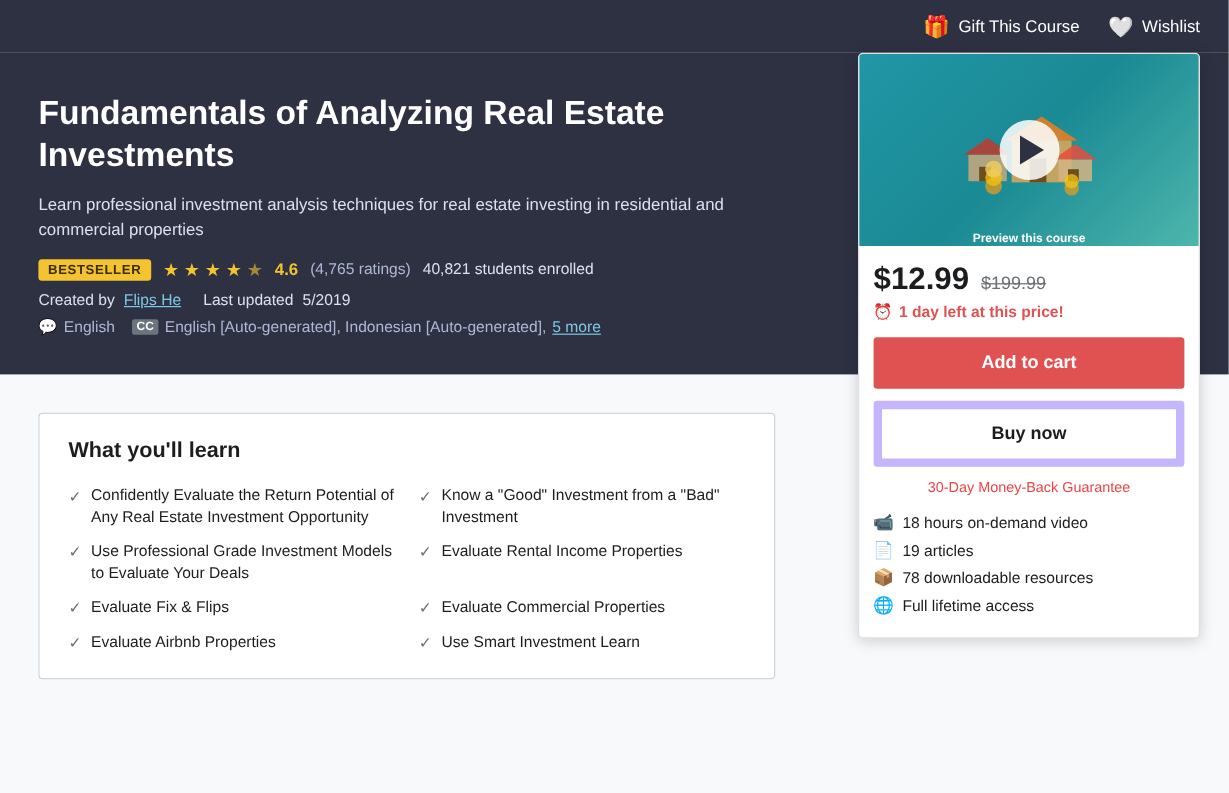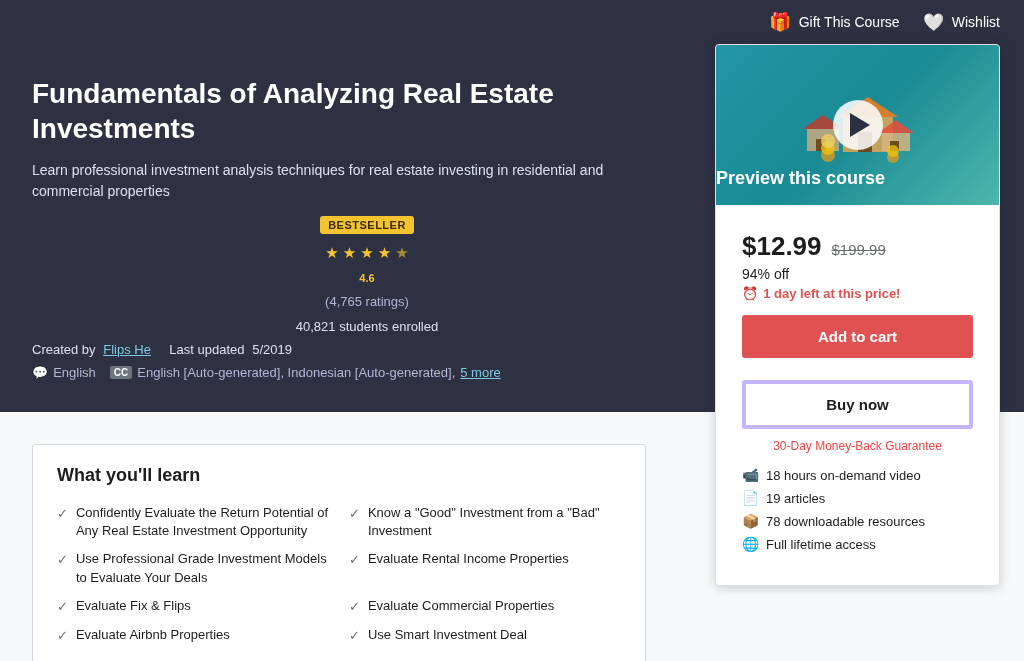--- a/index.html
+++ b/index.html
@@ -46,43 +46,41 @@
     }
     .course-subtitle {
       font-size: 14px;
       color: #dde0ec;
       margin-bottom: 14px;
       line-height: 1.5;
       max-width: 600px;
     }
     .badges-row {
       display: flex;
-      align-items: center;
       gap: 10px;
       margin-bottom: 8px;
       flex-wrap: wrap;
-      flex-direction: column;
     }
     .bestseller-badge {
       background: #f4c430;
       color: #3d2c00;
       font-size: 11px;
       font-weight: 700;
       padding: 3px 8px;
       border-radius: 3px;
       text-transform: uppercase;
       letter-spacing: 0.5px;
     }
     .stars-row {
       display: flex;
       align-items: center;
       gap: 4px;
     }
     .star { color: #f4c430; font-size: 15px; }
-    .rating-value { color: #f4c430; font-weight: 700; font-size: 11px; }
+    .rating-value { color: #f4c430; font-weight: 700; font-size: 14px; }
     .rating-count { color: #b0b7d4; font-size: 13px; }
     .students-count { color: #dde0ec; font-size: 13px; }
     .meta-row {
       font-size: 13px;
       color: #b0b7d4;
       margin-bottom: 8px;
     }
     .meta-row span { color: #dde0ec; }
     .lang-row {
       display: flex;
@@ -137,29 +135,29 @@
     }
     .play-triangle {
       width: 0; height: 0;
       border-top: 12px solid transparent;
       border-bottom: 12px solid transparent;
       border-left: 20px solid #2d3142;
       margin-left: 4px;
     }
     .preview-label {
       position: absolute;
-      bottom: 16px;
+      bottom: 0;
       width: 100%;
-      text-align: left;
-      color: white;
-      font-size: 18px;
+      text-align: center;
+      color: white;
+      font-size: 10px;
       font-weight: 600;
     }
 
-    .card-body { padding: 26px; }
+    .card-body { padding: 12px; }
     .price-row { display: flex; align-items: baseline; gap: 10px; margin-bottom: 4px; }
     .price-current { font-size: 26px; font-weight: 700; color: #1c1d1f; }
     .price-original { font-size: 15px; color: #6a6f73; text-decoration: line-through; }
     .discount-row { font-size: 14px; color: #1c1d1f; margin-bottom: 4px; }
     .urgency-row { font-size: 13px; color: #e05252; font-weight: 600; display: flex; align-items: center; gap: 5px; margin-bottom: 14px; }
     .add-cart-btn {
       width: 100%;
       background: #e05252;
       color: white;
       border: none;
@@ -167,28 +165,27 @@
       font-size: 15px;
       font-weight: 600;
       border-radius: 3px;
       cursor: pointer;
       margin-bottom: 10px;
     }
     .buy-now-btn {
       width: 100%;
       background: white;
       color: #1c1d1f;
-      border: 4px solid #c4b5fd;
+      border: 7px solid #c4b5fd;
       padding: 12px;
       font-size: 15px;
       font-weight: 600;
       border-radius: 3px;
       cursor: pointer;
       margin-bottom: 10px;
-      margin-top: 12px;
     }
     .guarantee-text { text-align: center; font-size: 12px; color: #ef4444; margin-bottom: 14px; }
     .course-includes-title { font-size: 14px; font-weight: 700; margin-bottom: 10px; color: #1c1d1f; }
     .includes-list { list-style: none; }
     .includes-list li {
       display: flex; align-items: center; gap: 8px;
       font-size: 13px; color: #1c1d1f;
       margin-bottom: 7px;
     }
     .includes-icon { font-size: 14px; color: #6a6f73; width: 16px; }
@@ -294,21 +291,20 @@
         <div class="play-triangle"></div>
       </div>
       <div class="preview-label">Preview this course</div>
     </div>
 
     <div class="card-body">
       <div class="price-row">
         <span class="price-current">$12.99</span>
         <span class="price-original">$199.99</span>
       </div>
-      <div class="discount-row">94% off</div>
       <div class="urgency-row">
         <span>⏰</span>
         <span>1 day left at this price!</span>
       </div>
 
       <button class="add-cart-btn">Add to cart</button>
       <button class="buy-now-btn">Buy now</button>
 
       <div class="guarantee-text">30-Day Money-Back Guarantee</div>
 
@@ -365,18 +361,18 @@
         <span class="check-icon">✓</span>
         <span>Evaluate Commercial Properties</span>
       </div>
 
       <div class="learn-item">
         <span class="check-icon">✓</span>
         <span>Evaluate Airbnb Properties</span>
       </div>
       <div class="learn-item">
         <span class="check-icon">✓</span>
-        <span>Use Smart Investment Deal</span>
+        <span>Use Smart Investment Learn</span>
       </div>
 
     </div>
   </div>
 </div>
 
 </body></html>

